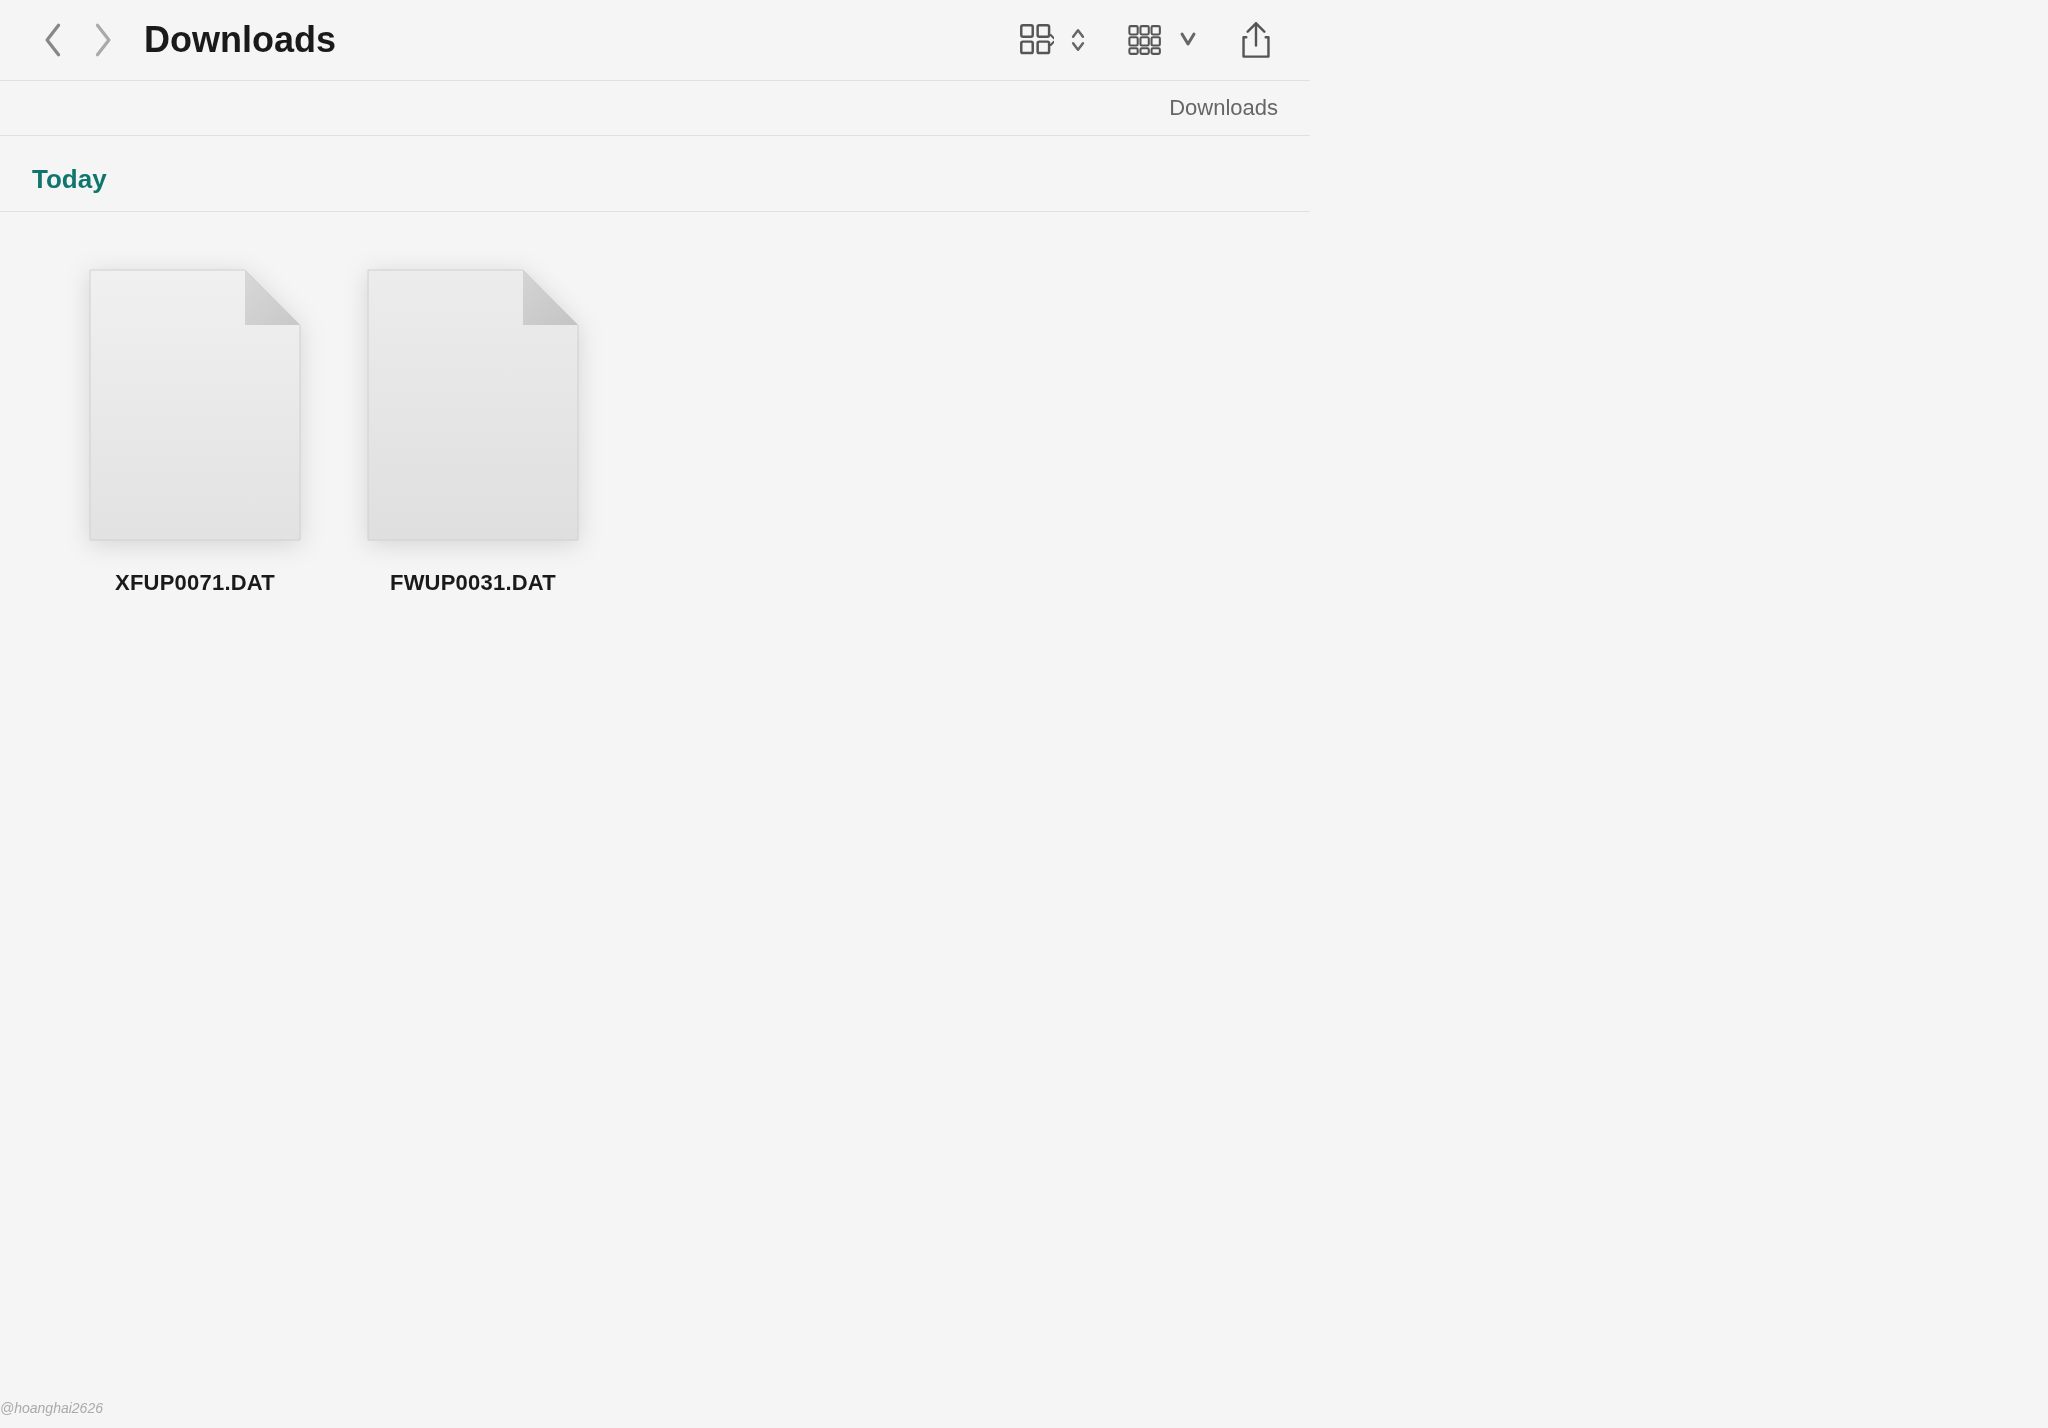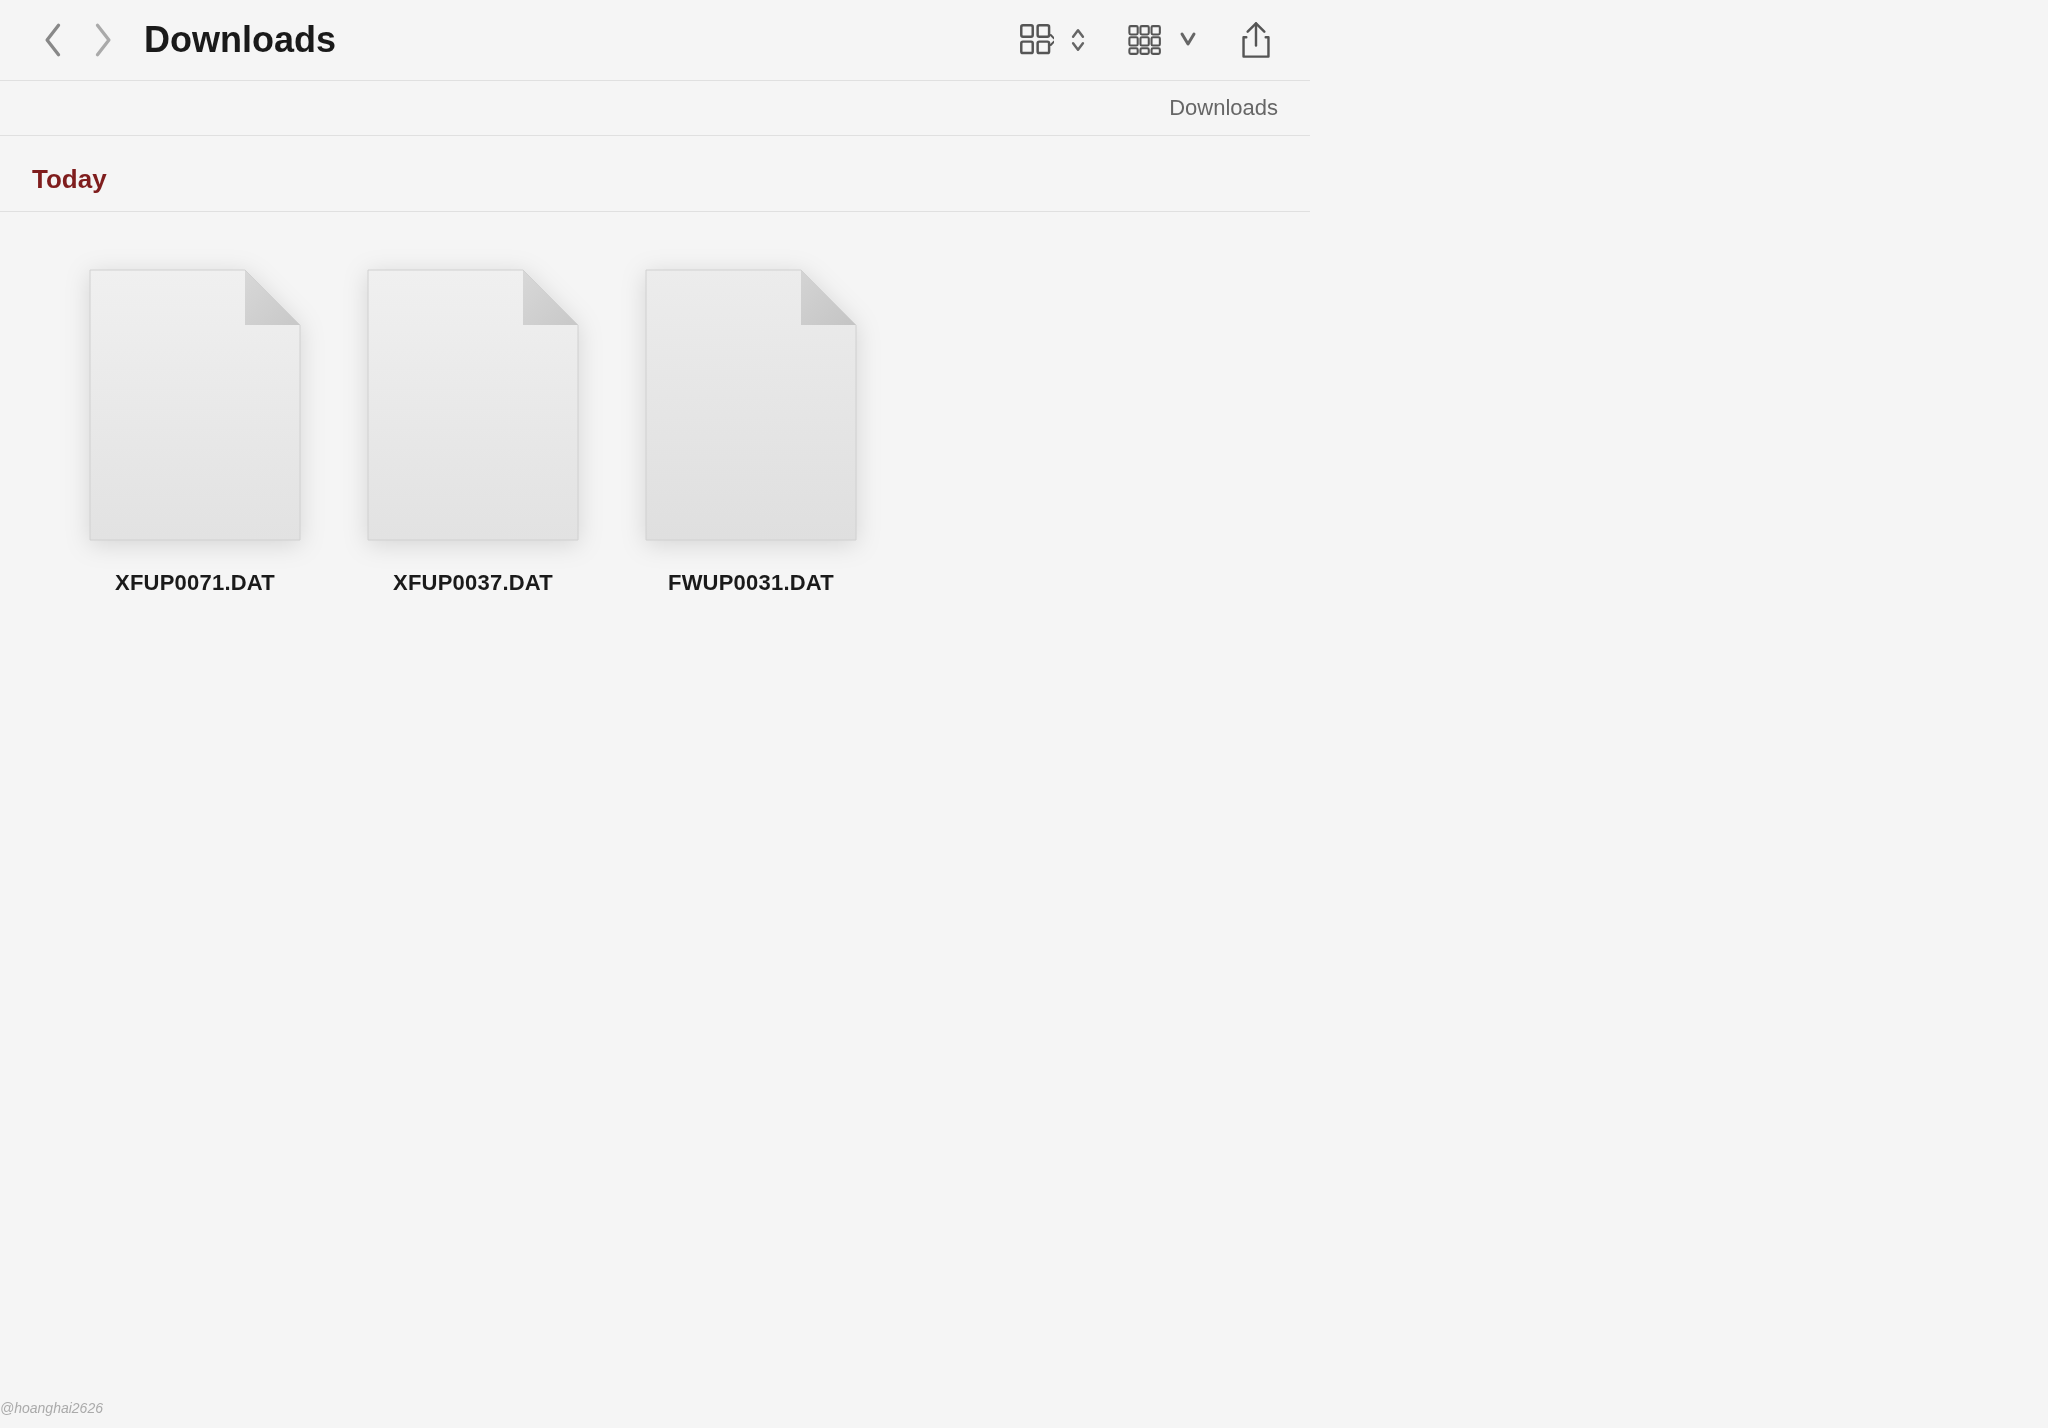--- a/index.html
+++ b/index.html
@@ -89,21 +89,21 @@
     
     .section-header {
       padding: 28px 32px 16px 32px;
       background: #f5f5f5;
       border-bottom: 1px solid #e0e0e0;
     }
 
     .section-label {
       font-size: 26px;
       font-weight: 700;
-      color: #7f1d1d;
+      color: #0f766e;
       text-align: center;
     }
 
     
     .file-grid {
       display: flex;
       flex-direction: row;
       gap: 48px;
       padding: 48px 80px;
       background: #f5f5f5;
@@ -237,40 +237,20 @@
         <path d="M10,10 L165,10 L220,65 L220,280 L10,280 Z" fill="url(#docGrad1)" rx="6"></path>
 
         <path d="M165,10 L165,65 L220,65 Z" fill="url(#foldGrad1)"></path>
 
         <path d="M10,10 L165,10 L220,65 L220,280 L10,280 Z" stroke="#d0d0d0" stroke-width="1" fill="none"></path>
       </svg>
     </div>
     <span class="file-name">XFUP0071.DAT</span>
   </div>
 
-  <div class="file-item">
-    <div class="file-icon">
-      <svg viewBox="0 0 230 290" fill="none" xmlns="http://www.w3.org/2000/svg">
-        <defs>
-          <linearGradient id="docGrad2" x1="0" y1="0" x2="0" y2="1">
-            <stop offset="0%" stop-color="#f0f0f0"></stop>
-            <stop offset="100%" stop-color="#e2e2e2"></stop>
-          </linearGradient>
-          <linearGradient id="foldGrad2" x1="0" y1="0" x2="1" y2="1">
-            <stop offset="0%" stop-color="#d8d8d8"></stop>
-            <stop offset="100%" stop-color="#c8c8c8"></stop>
-          </linearGradient>
-        </defs>
-        <path d="M10,10 L165,10 L220,65 L220,280 L10,280 Z" fill="url(#docGrad2)" rx="6"></path>
-        <path d="M165,10 L165,65 L220,65 Z" fill="url(#foldGrad2)"></path>
-        <path d="M10,10 L165,10 L220,65 L220,280 L10,280 Z" stroke="#d0d0d0" stroke-width="1" fill="none"></path>
-      </svg>
-    </div>
-    <span class="file-name">XFUP0037.DAT</span>
-  </div>
 
   <div class="file-item">
     <div class="file-icon">
       <svg viewBox="0 0 230 290" fill="none" xmlns="http://www.w3.org/2000/svg">
         <defs>
           <linearGradient id="docGrad3" x1="0" y1="0" x2="0" y2="1">
             <stop offset="0%" stop-color="#ececec"></stop>
             <stop offset="100%" stop-color="#dfdfdf"></stop>
           </linearGradient>
           <linearGradient id="foldGrad3" x1="0" y1="0" x2="1" y2="1">

